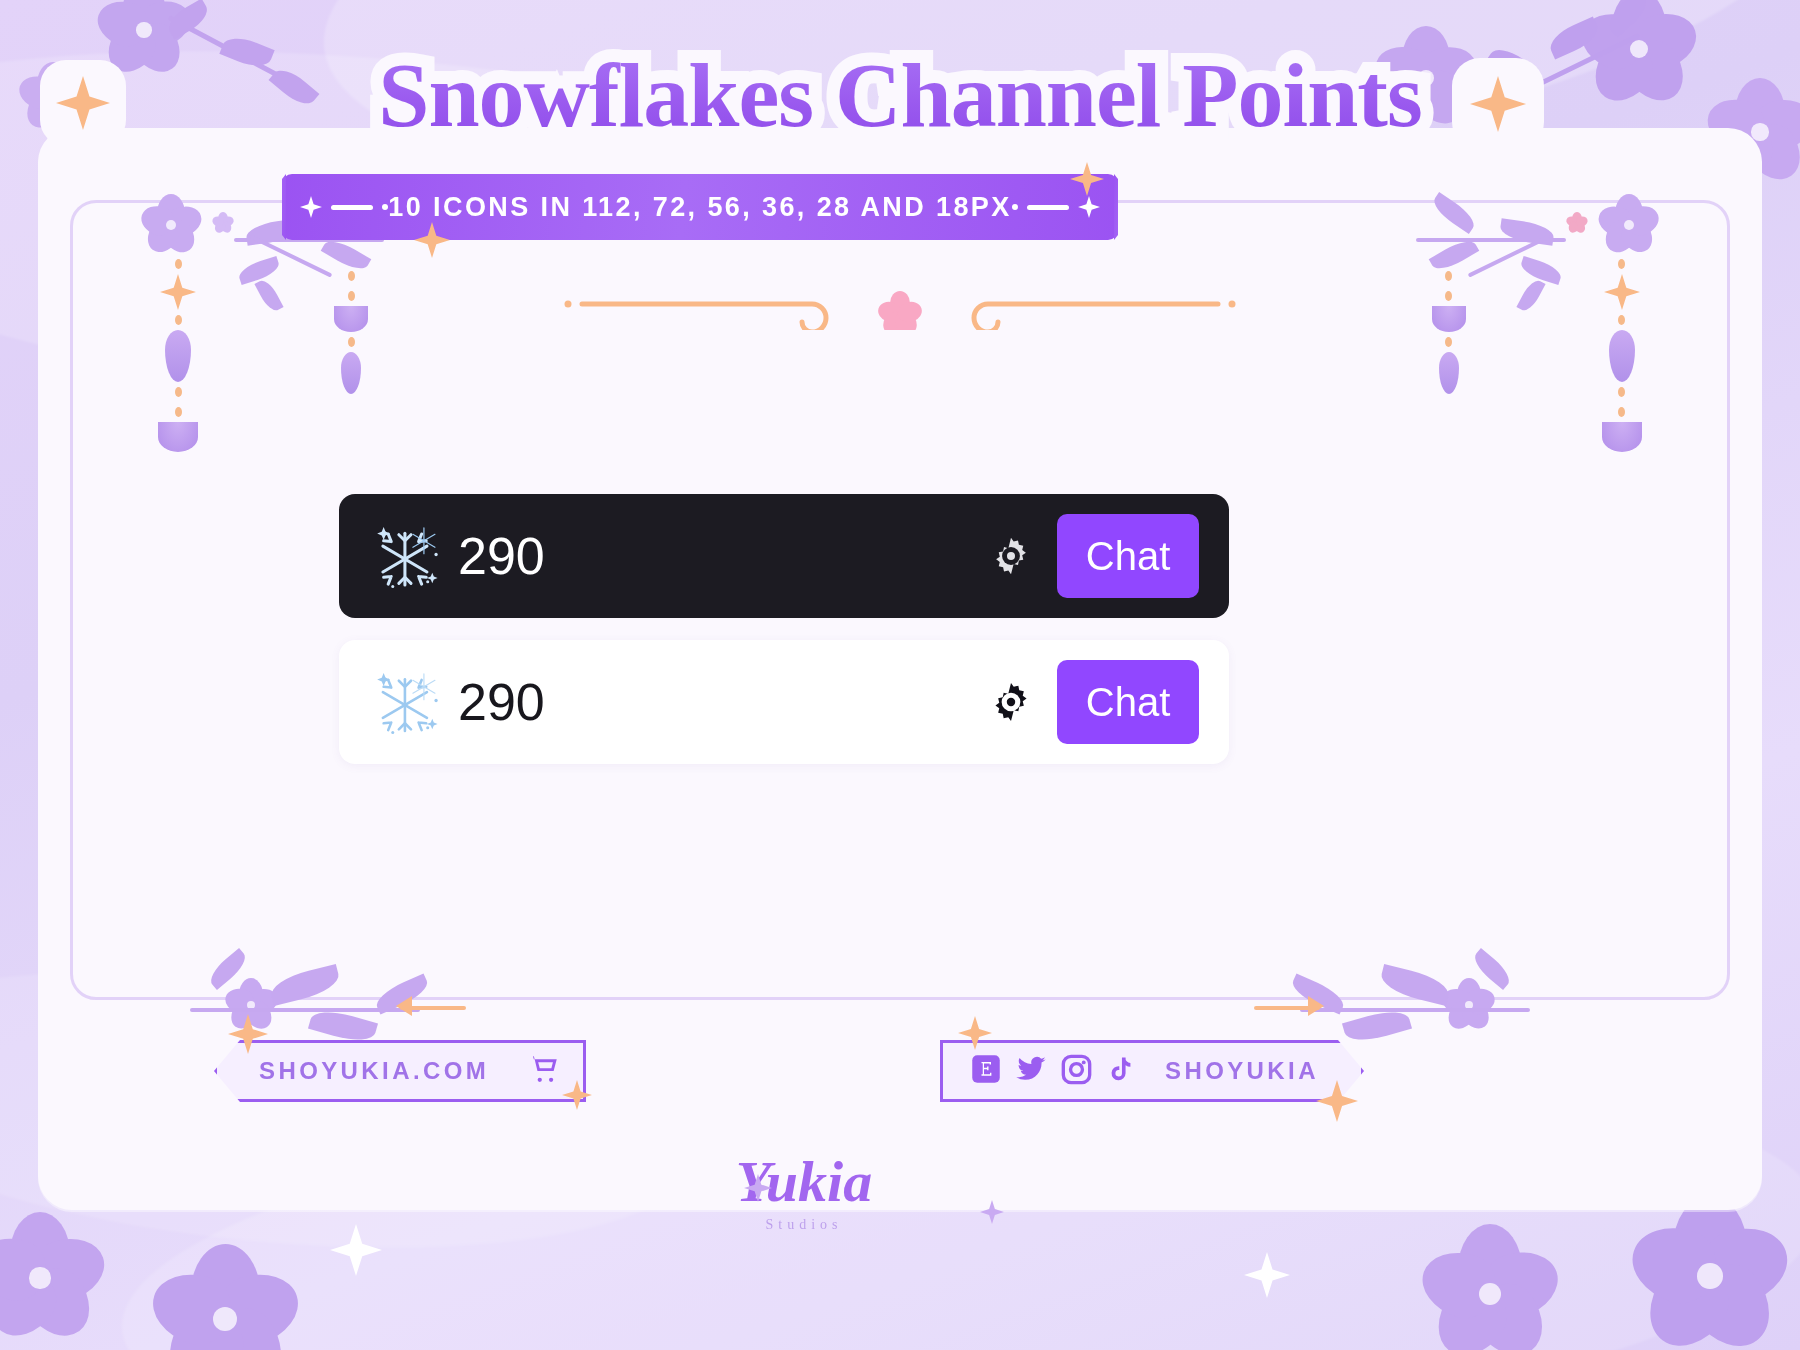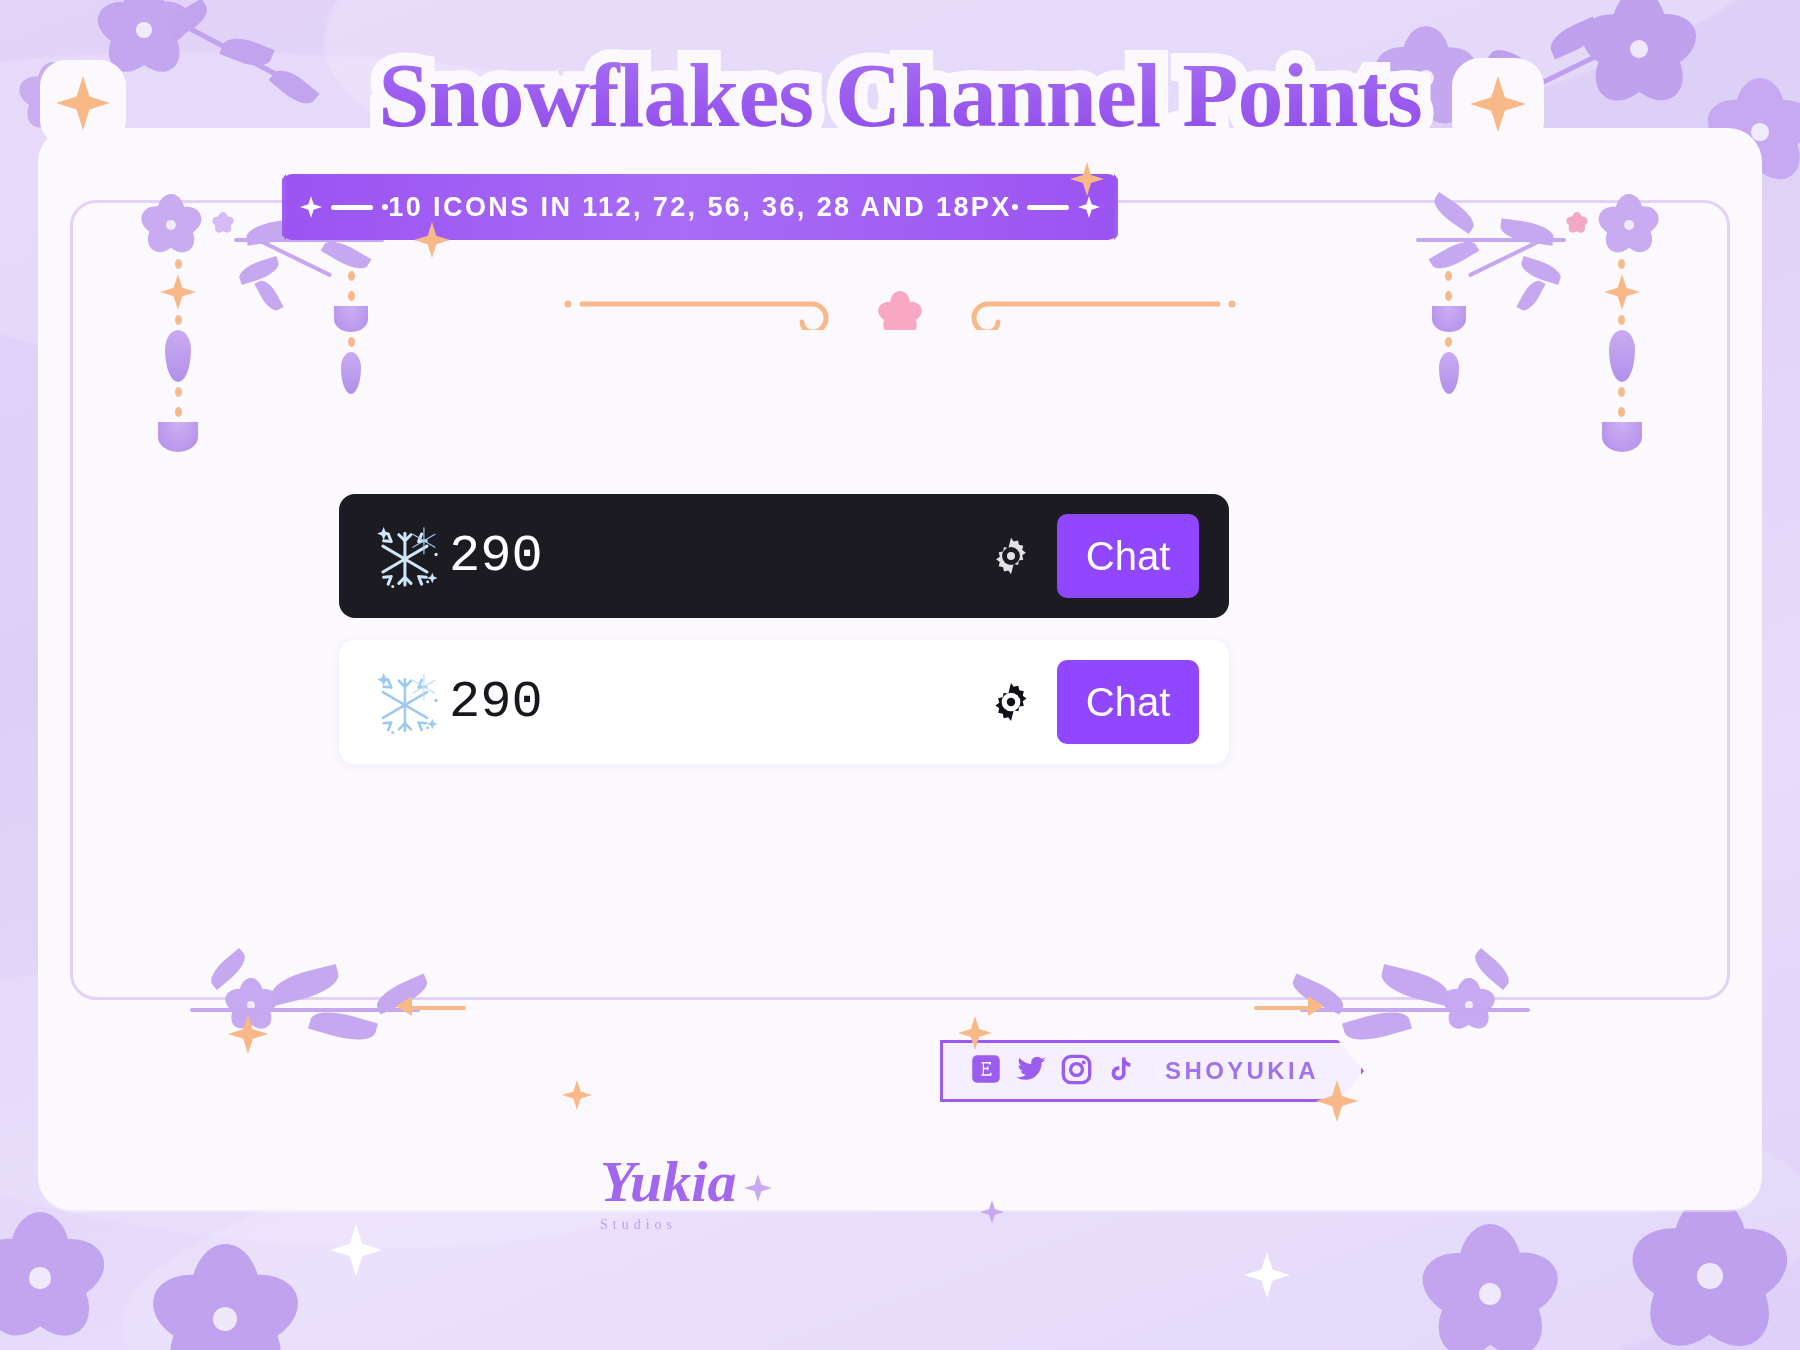--- a/index.html
+++ b/index.html
@@ -193,23 +193,22 @@
   }
   #chat-row-light {
     top: 640px; height: 124px;
     background: #ffffff;
     border-radius: 16px;
     box-shadow: 0 2px 10px rgba(120,90,170,0.07);
   }
   .points-count {
     font-size: 52px;
     font-weight: 400;
-    margin-left: 0;
+    margin-left: 9px;
     letter-spacing: 0px;
-    font-family: Liberation Mono, monospace;
   }
   #chat-row-dark .points-count { color: #ffffff; }
   #chat-row-light .points-count { color: #18171d; }
   .spacer { flex: 1; }
   .gear-btn {
     width: 56px; height: 56px;
     display: flex; align-items: center; justify-content: center;
     margin-right: 18px;
   }
   .chat-btn {
@@ -252,24 +251,24 @@
     font-size: 24px;
     font-weight: bold;
     letter-spacing: 3.4px;
     white-space: nowrap;
   }
   .social-row { display: flex; align-items: center; gap: 14px; }
 
   
   #logo {
     position: absolute;
-    left: 600px; top: 1158px;
+    left: 664px; top: 1158px;
     width: 280px; height: 176px;
     z-index: 11;
-    text-align: left;
+    text-align: center;
   }
   #logo-main {
     font-family: "Liberation Serif", "DejaVu Serif", serif;
     font-style: italic;
     font-weight: bold;
     font-size: 58px;
     line-height: 0.84;
     color: #a266ef;
     text-shadow:
       -4px -4px 0 #fbf8fe,  4px -4px 0 #fbf8fe,
@@ -644,20 +643,30 @@
         <path d="M12 1.6l1.5 2.1 2.5-.6.5 2.5 2.5.5-.6 2.5 2.1 1.5-2.1 1.5.6 2.5-2.5.5-.5 2.5-2.5-.6L12 22.4l-1.5-2.1-2.5.6-.5-2.5-2.5-.5.6-2.5L3.5 13.9 5.6 12.4 5 9.9l2.5-.5.5-2.5 2.5.6L12 1.6z"></path>
         <circle cx="12" cy="12" r="5.1" fill="#ffffff"></circle>
         <circle cx="12" cy="12" r="2.3" fill="#111018"></circle>
       </svg>
     </span>
     <span class="chat-btn">
       <span>Chat</span>
     </span>
   </div>
 
+  <div class="footer-badge" id="badge-shop">
+    <span class="badge-text">SHOYUKIA.COM</span>
+    <span>
+      <svg viewBox="0 0 24 24" width="34" height="34" fill="#9b5df0">
+        <path d="M2 3h2.2l.6 2.2H21l-2.2 8.2H7.4L5 3.6 4.7 3H2zm5.9 4.2l1.1 4.2h8.2l1.1-4.2H7.9z"></path>
+        <circle cx="9" cy="19.6" r="1.5"></circle>
+        <circle cx="17" cy="19.6" r="1.5"></circle>
+      </svg>
+    </span>
+  </div>
   <div class="sparkle" style="left:228px; top:1014px; width:40px; height:40px; color:#f9b887; z-index:12;"></div>
   <div class="sparkle" style="left:562px; top:1080px; width:30px; height:30px; color:#f9b887; z-index:12;"></div>
 
   <div class="footer-badge" id="badge-social">
     <span class="social-row">
       <span>
         <svg viewBox="0 0 24 24" width="30" height="30">
           <rect x="1" y="1" width="22" height="22" rx="4" fill="#9b5df0"></rect>
           <path d="M8.4 6.3h7.6v2.1h-1.1V7.5H10.4v3.4h2.5v-.9h1.1v3h-1.1v-.9h-2.5v4h4.8v-1.2h1.1v2.4H8.4v-1.1h1V7.4h-1V6.3z" fill="#ffffff"></path>
         </svg>

